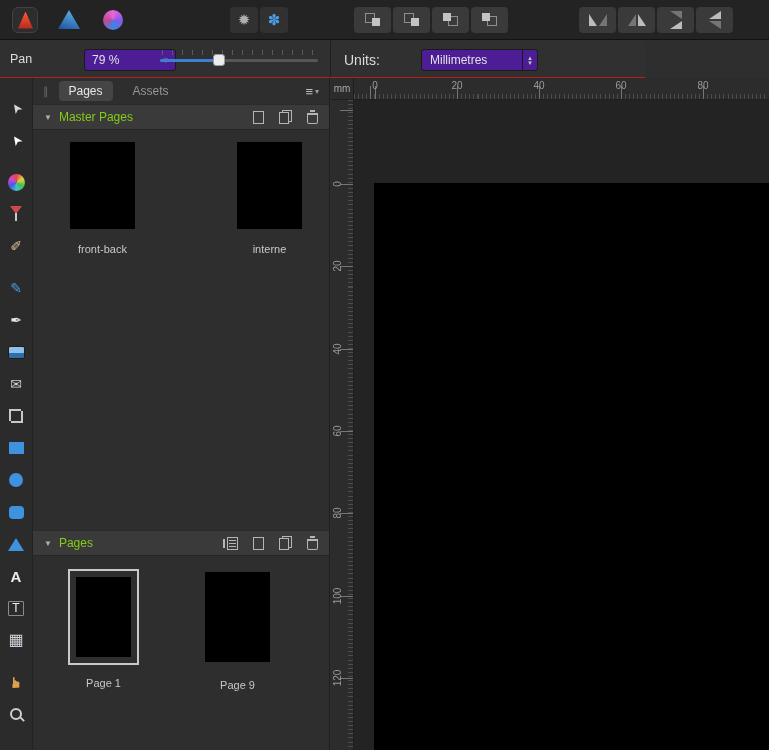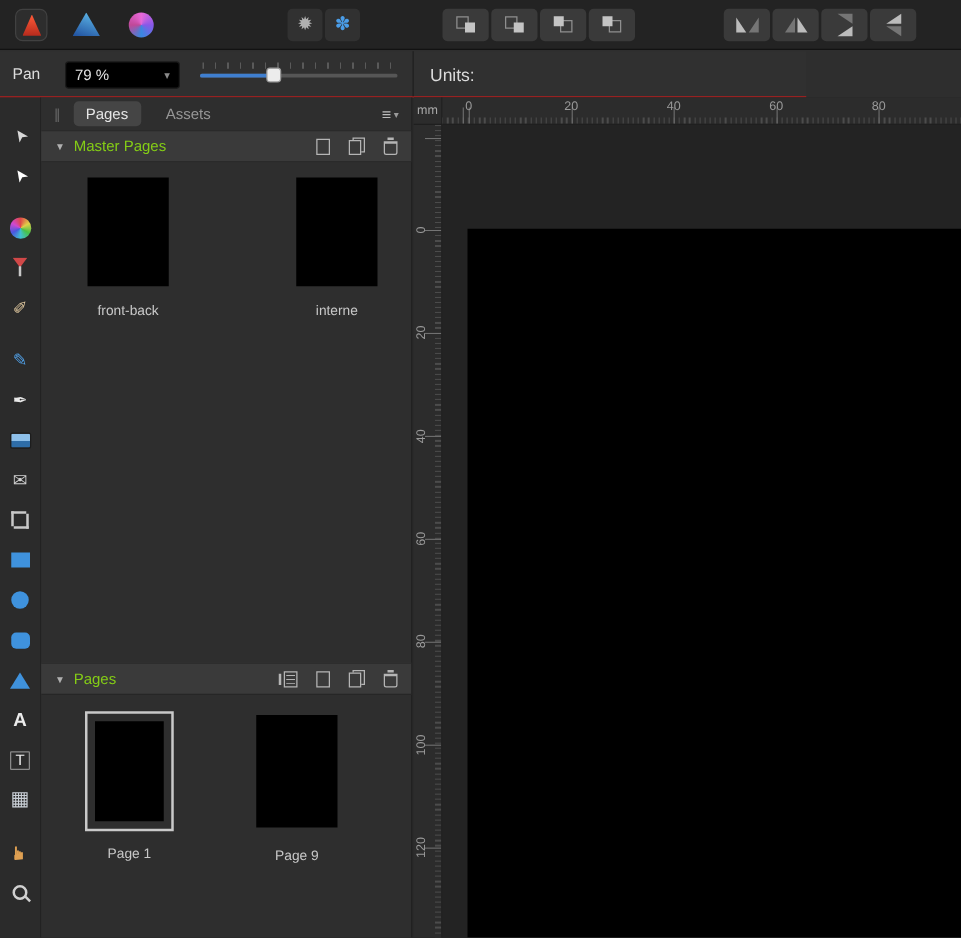--- a/index.html
+++ b/index.html
@@ -34,22 +34,22 @@
   .flip i { display:block; width:0; height:0; }
   .flip i.l { border-bottom:12px solid #bcbcbc; border-right:8px solid transparent; }
   .flip i.r { border-bottom:12px solid #757575; border-left:8px solid transparent; }
   .grpC .tbtn:nth-child(3) .flip, .grpC .tbtn:nth-child(4) .flip { transform:rotate(-90deg); }
 
   
   .ctxbar { position:absolute; left:0; top:41px; width:645px; height:37px;
     background:#303030; border-bottom:1px solid #b91c1c; }
   .ctxbar::before { content:""; position:absolute; left:330px; top:0; bottom:0; width:1px; background:#1e1e1e; }
   .pan-label { position:absolute; left:10px; top:11px; font-size:12.5px; color:#dcdcdc; }
-  .drop { position:absolute; background:#000000; border:1px solid #1a1a1a; border-radius:3px;
-    display:flex; align-items:center; font-size:12px; color:#e2e2e2; cursor:pointer; }
+  .drop { position:absolute; background:#4c1d95; border:1px solid #1a1a1a; border-radius:3px;
+    display:flex; align-items:center; font-size:12px; color:#e2e2e2; cursor:pointer;margin-left:32px; }
   .zoom-drop { left:52px; top:8px; width:92px; height:22px; padding:0 7px; }
   .drop .caret { margin-left:auto; font-size:9px; color:#8a8a8a; }
   .slider { position:absolute; left:158px; top:0; width:162px; height:37px; cursor:pointer; }
   .slider .ticks { position:absolute; left:4px; right:4px; top:9px; height:5px;
     background:repeating-linear-gradient(90deg,#5a5a5a 0 1px,transparent 1px 10px); }
   .slider .track { position:absolute; left:2px; right:2px; top:18px; height:3px; background:#565656; border-radius:2px; }
   .slider .fill { position:absolute; left:2px; top:18px; height:3px; width:60px; background:#3f7fd0; border-radius:2px; }
   .slider .thumb { position:absolute; left:55px; top:13px; width:12px; height:12px;
     background:#ececec; border-radius:3px; border:1px solid #9a9a9a; }
   .units-label { position:absolute; left:344px; top:11px; font-size:14px; color:#dcdcdc; }
@@ -233,20 +233,27 @@
       <span>79 %</span>
       <span class="caret">▾</span>
     </div>
     <div class="slider">
       <div class="ticks"></div>
       <div class="track"></div>
       <div class="fill"></div>
       <div class="thumb"></div>
     </div>
     <span class="units-label">Units:</span>
+    <div class="drop units-drop">
+      <span>Millimetres</span>
+      <span class="stepper">
+        <span>▴</span>
+        <span>▾</span>
+      </span>
+    </div>
   </div>
 
   <div class="main">
 
     <div class="rail">
         <div class="tool">
           <span class="tg" style="color: rgb(216, 216, 216); font-size: 13px; transform: rotate(-125deg);">➤</span>
         </div>
         <div class="tool">
           <span class="tg" style="color: rgb(255, 255, 255); font-size: 13px; transform: rotate(-125deg);">➤</span>

